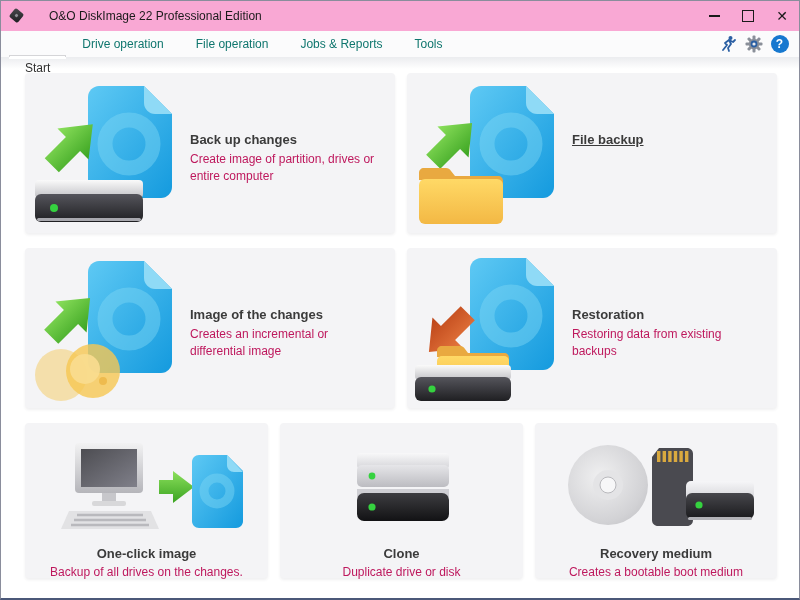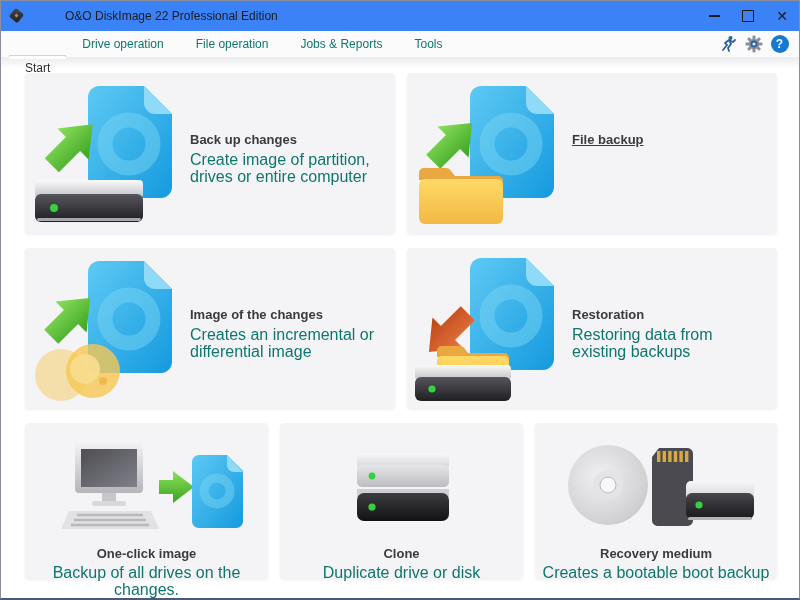--- a/index.html
+++ b/index.html
@@ -10,21 +10,21 @@
   }
   .window {
     position:absolute; left:0; top:0; width:800px; height:600px;
     box-sizing:border-box; background:#ffffff;
     border:1px solid #8a8d9c; border-bottom:2px solid #4b5878;
     display:flex; flex-direction:column;
   }
   
   .titlebar {
     height:30px; flex:0 0 30px; display:flex; align-items:center;
-    background:#3b82f6; padding-left:9px; position:relative;gap:16px;
+    background:#f9a8d4; padding-left:9px; position:relative;
   }
   .app-icon {
     width:15px; height:15px; margin-right:24px; position:relative;
   }
   .app-icon .diamond {
     position:absolute; left:1px; top:1px; width:11px; height:11px;
     background:linear-gradient(135deg,#4a4a4e,#1d1d20);
     transform:rotate(40deg); border-radius:2px;
   }
   .app-icon .diamond::after {
@@ -76,21 +76,21 @@
   .t3 { left:24px; top:191px; width:370px; height:160px; }
   .t4 { left:406px; top:191px; width:370px; height:160px; }
   .t5 { left:24px;  top:366px; width:243px; height:155px; }
   .t6 { left:279px; top:366px; width:243px; height:155px; }
   .t7 { left:534px; top:366px; width:242px; height:155px; }
   .tile-art { flex:0 0 165px; position:relative; }
   .tile-art svg { position:absolute; left:8px; top:5px; }
   .tile-text { padding-top:58px; padding-right:14px; width:205px; }
   .tile-title { font-size:13px; font-weight:bold; color:#3b3b3b; line-height:18px; }
   .tile-title.hovered { text-decoration:underline; }
-  .tile-desc { font-size:16px; color:#0f766e; line-height:17px; margin-top:2px; }
+  .tile-desc { font-size:12px; color:#be185d; line-height:17px; margin-top:2px; }
   .tile-small { text-align:center; }
   .tile-small .art-center { height:102px; padding-top:18px; }
   .tile-small .tile-title { margin-top:2px; }
   .tile-small .tile-desc { margin-top:1px; padding:0 6px; }
 </style>
 </head>
 <body>
 
 <div class="window">
 
@@ -405,17 +405,17 @@
           </g>
           <g>
             <rect x="130" y="40" width="68" height="20" rx="5" fill="url(#slab7)"></rect>
             <rect x="130" y="52" width="68" height="26" rx="6" fill="url(#front7)"></rect>
             <rect x="132" y="76" width="64" height="3" rx="1.5" fill="#b2b2b7"></rect>
             <circle cx="143" cy="64" r="3.6" fill="#35d23f"></circle>
           </g>
         </svg>
       </div>
       <div class="tile-title">Recovery medium</div>
-      <div class="tile-desc">Creates a bootable boot backup</div>
+      <div class="tile-desc">Creates a bootable boot medium</div>
     </div>
 
   </div>
 </div>
 
 </body></html>

